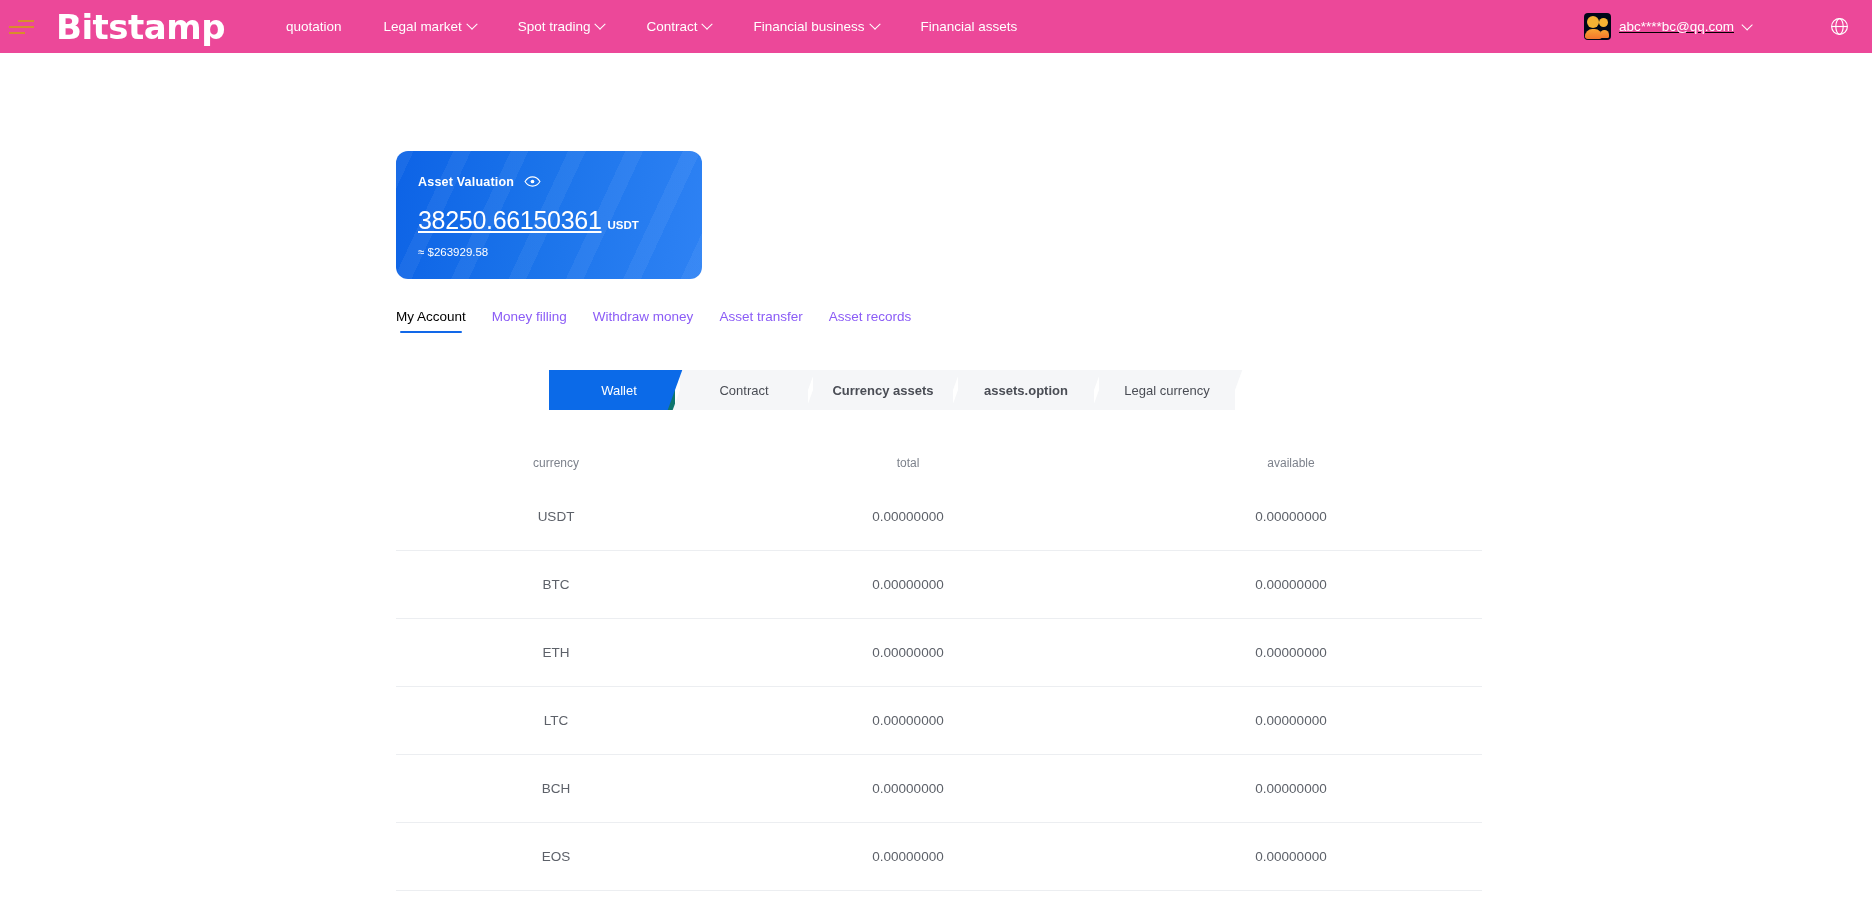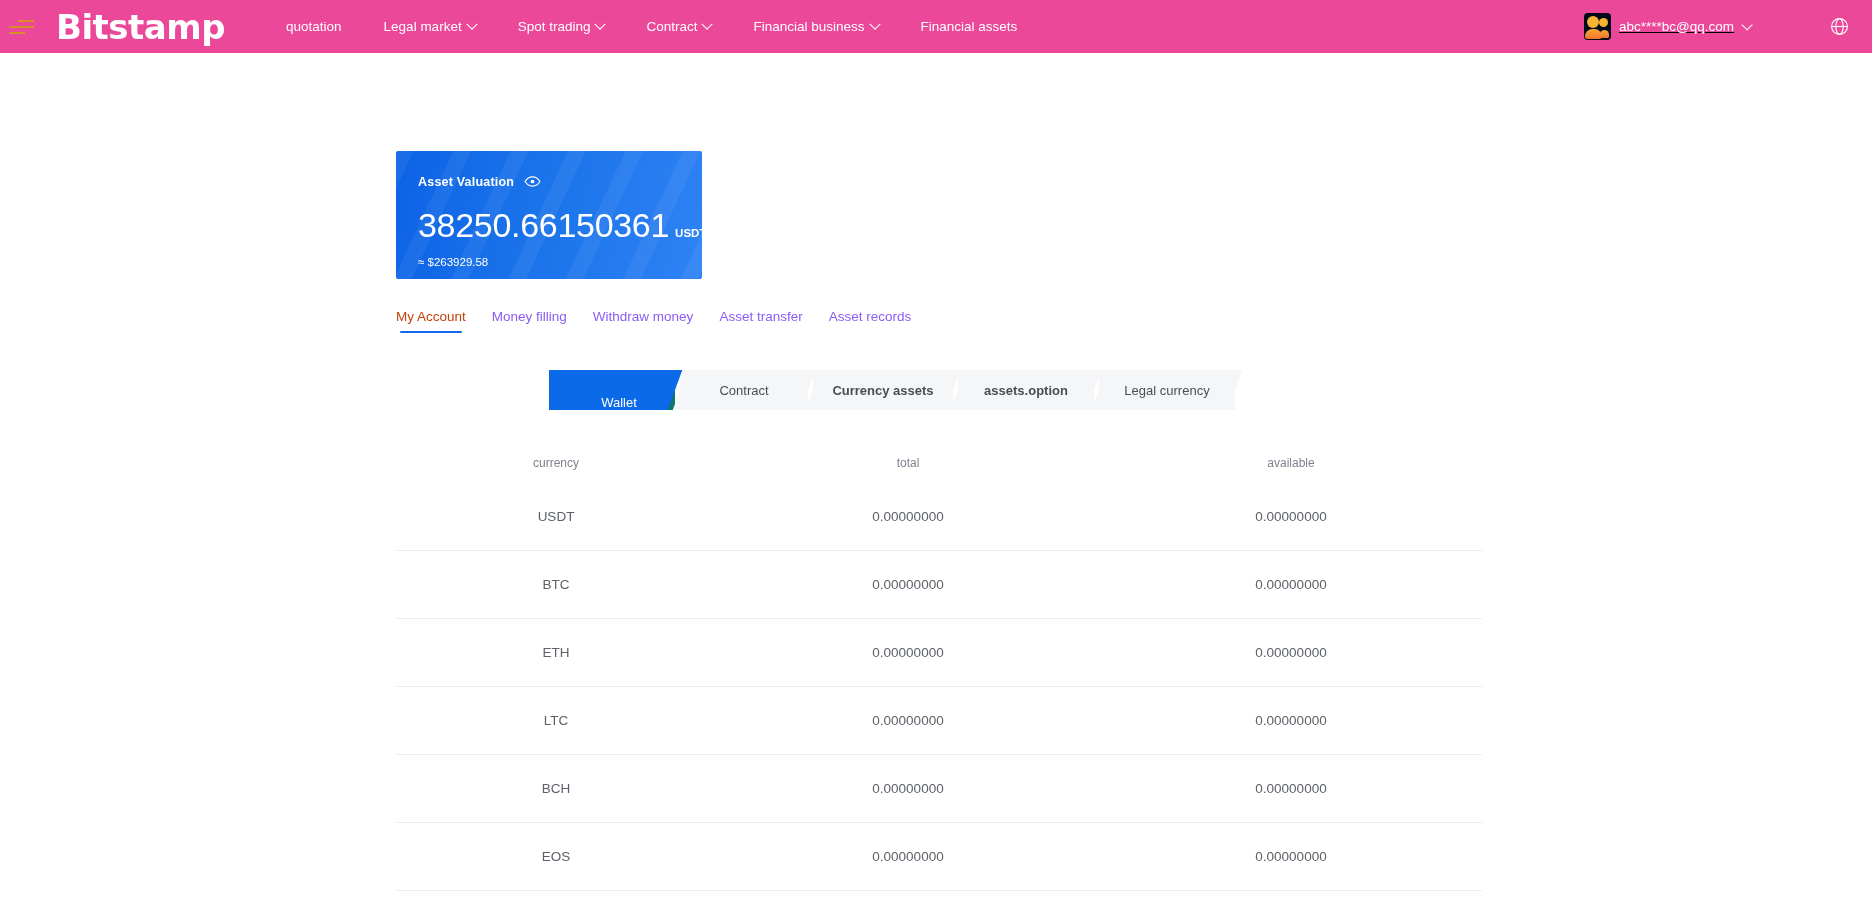--- a/index.html
+++ b/index.html
@@ -129,58 +129,58 @@
     align-items: center;
   }
 
   
   .page { position: relative; width: 1872px; background:#fff; }
 
   .asset-card {
     position: absolute;
     left: 396px; top: 98px;
     width: 306px; height: 128px;
-    border-radius: 2px;
+    border-radius: 12px;
     background:
       repeating-linear-gradient(115deg,
         rgba(255,255,255,0.055) 0px,
         rgba(255,255,255,0.055) 16px,
         rgba(255,255,255,0.00) 16px,
         rgba(255,255,255,0.00) 52px),
       linear-gradient(100deg,#0d63e6 0%,#1a73ea 45%,#2e82f4 100%);
     color: #ffffff;
     padding: 22px 22px 0 22px;
     overflow: hidden;
   }
   .asset-label-row { display: flex; align-items: center; gap: 10px; }
   .asset-label { font-size: 12.5px; font-weight: bold; letter-spacing: .2px; }
   .eye { display: flex; align-items: center; cursor: pointer; }
   .asset-value-row { margin-top: 16px; display: flex; align-items: baseline; }
-  .asset-value { font-size: 34px; font-weight: 400; letter-spacing: -0.3px; }
+  .asset-value { font-size: 25px; font-weight: 400; letter-spacing: -0.3px; text-decoration: underline; }
   .asset-unit { font-size: 11.5px; margin-left: 6px; font-weight: bold; }
   .asset-fiat { margin-top: 11px; font-size: 11.5px; }
 
   
   .tabs {
     position: absolute;
     left: 396px; top: 256px;
     display: flex;
     align-items: flex-end;
     gap: 0;
   }
   .tab {
     font-size: 13.5px;
     color: #8b5cf6;
     padding: 0 0 9px 0;
     margin-right: 26px;
     cursor: pointer;
     position: relative;
     white-space: nowrap;
   }
-  .tab.active { color: #c2410c; }
+  .tab.active { color: #000000; }
   .tab.active::after {
     content:"";
     position: absolute;
     left: 4px; right: 4px; bottom: 0;
     height: 2.5px;
     background: #1268e8;
     border-radius: 2px;
   }
 
   
@@ -204,21 +204,21 @@
     margin-right: 5px;
   }
   .subtab span { position: relative; z-index: 2; }
   .subtab::before {
     content:"";
     position:absolute; inset:0;
     background: inherit;
     transform: skewX(-20deg);
     z-index: 1;
   }
-  .subtab.first { background:#0f766e; color:#ffffff;align-items:flex-end; }
+  .subtab.first { background:#0f766e; color:#ffffff; }
   .subtab.first::before { background:#0b6ae8; }
   .subtab.first .clip-left {
     content:"";
     position: absolute;
     left: -14px; top: 0; bottom: 0; width: 22px;
     background: #0b6ae8;
     z-index: 1;
   }
   .w-wallet   { width: 112px; }
   .w-contract { width: 128px; }

